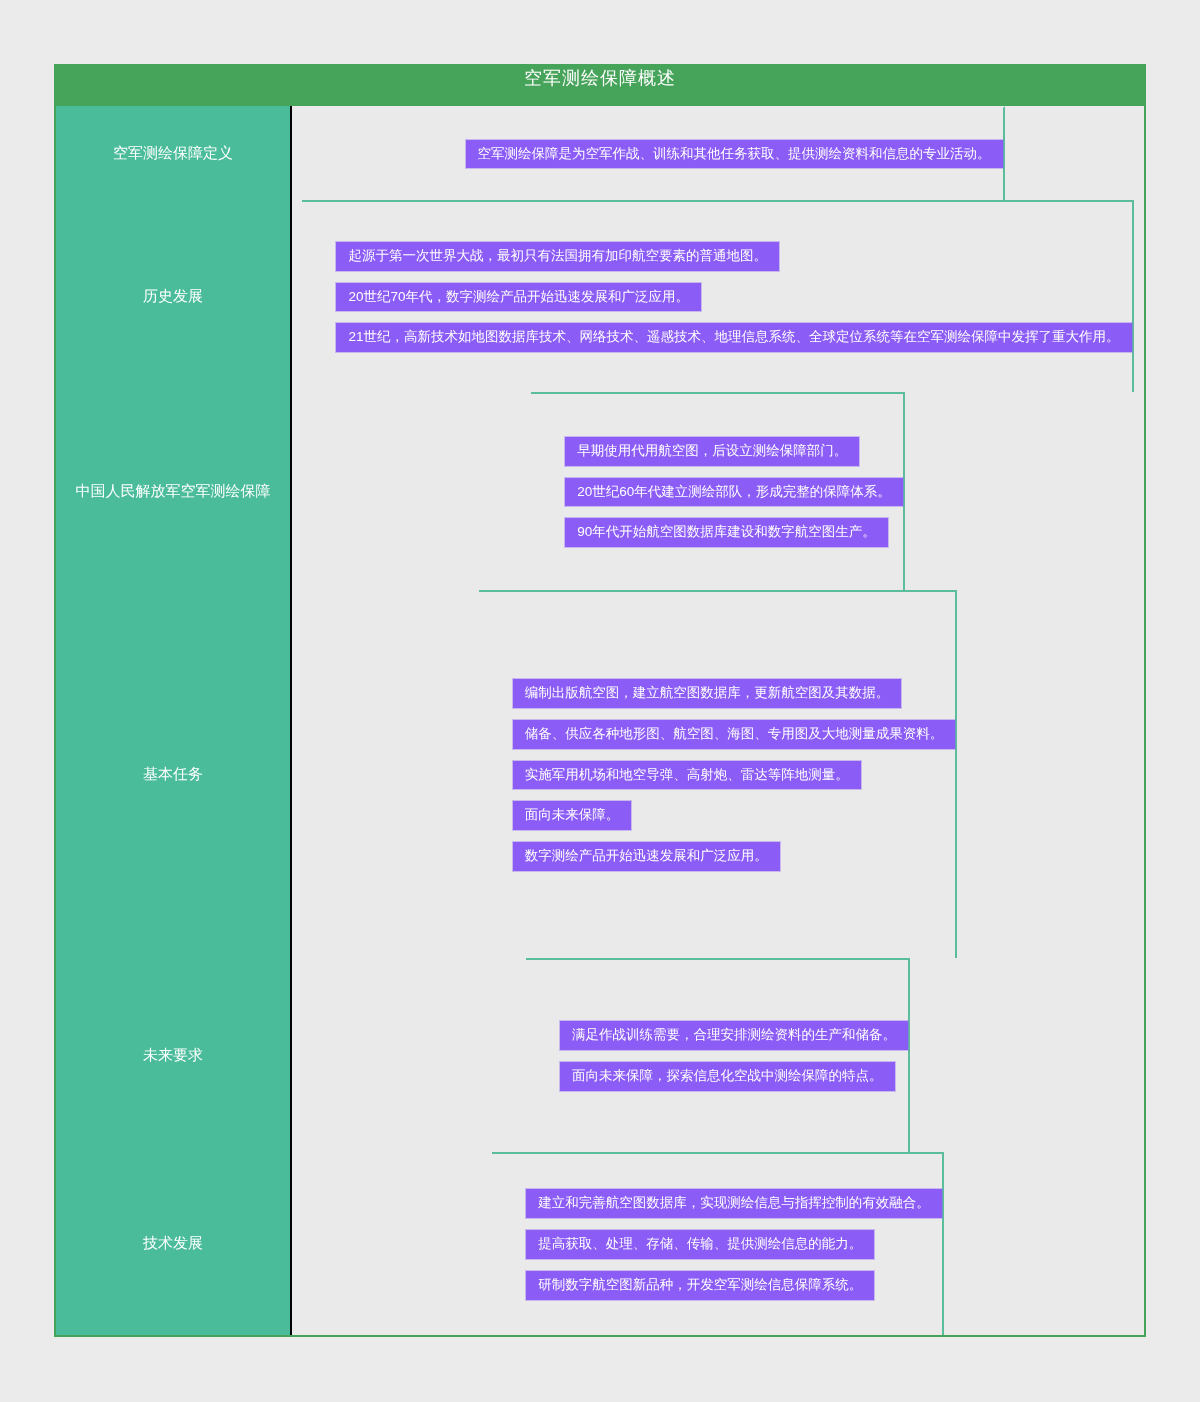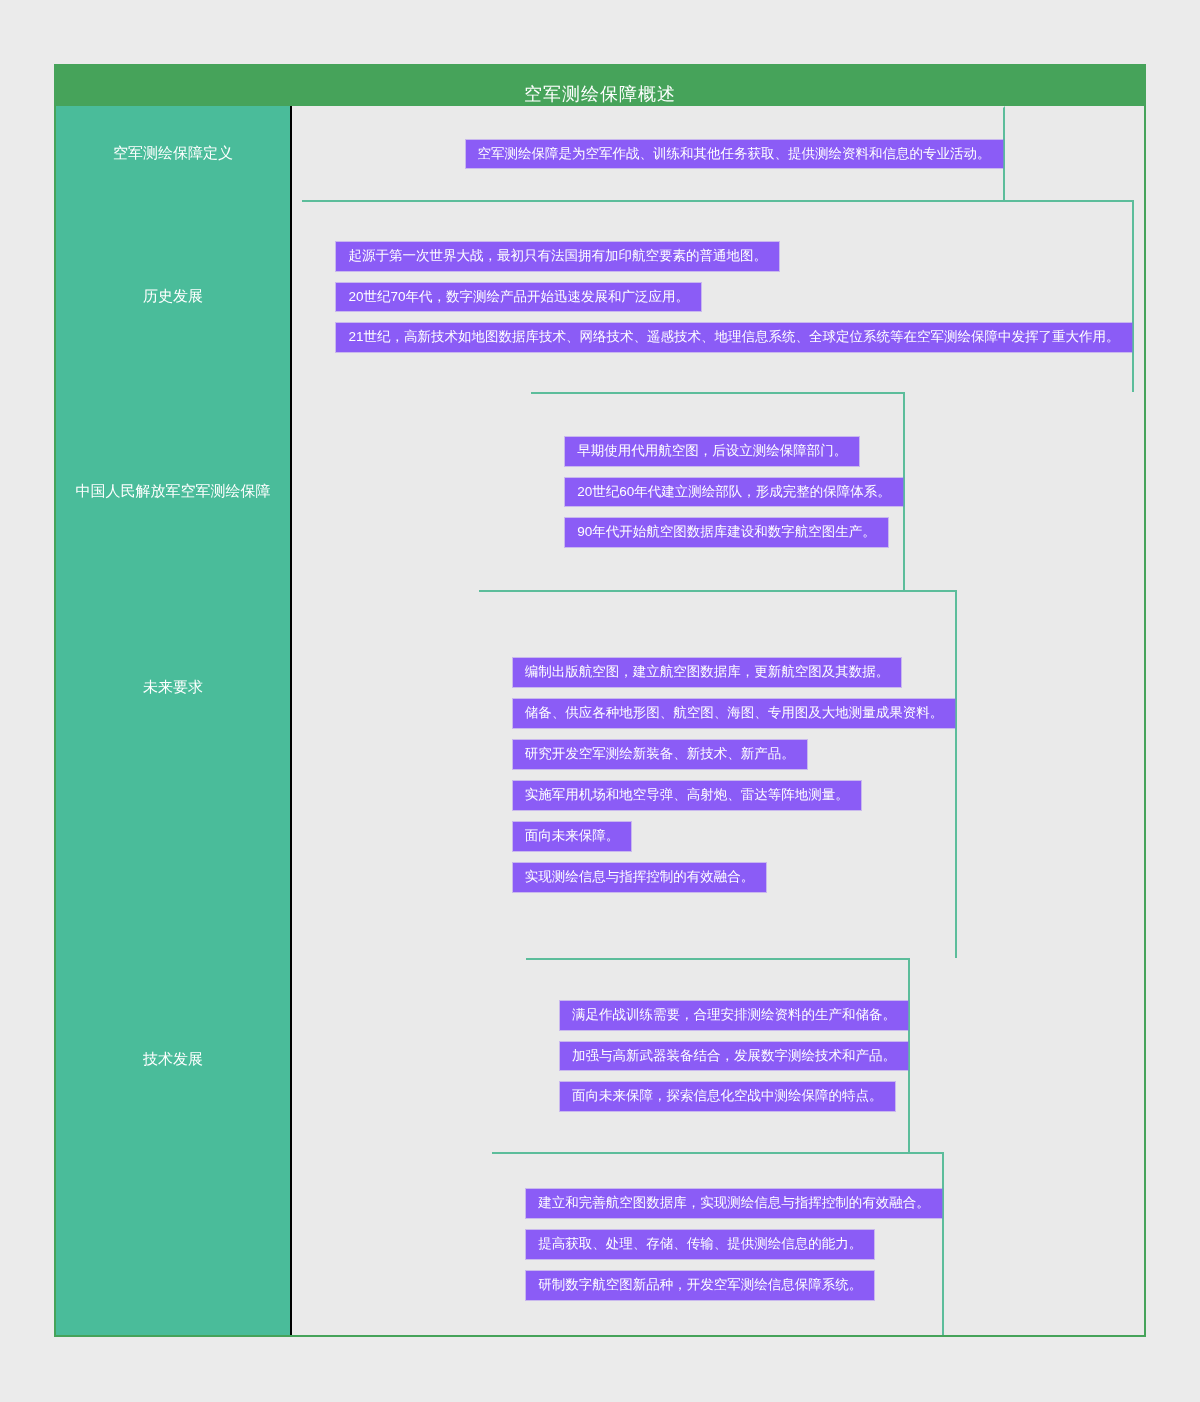--- a/index.html
+++ b/index.html
@@ -27,21 +27,21 @@
     flex-direction: column;
     overflow: hidden;
   }
 
   .card-header {
     height: 40px;
     min-height: 40px;
     background: #46a35a;
     color: #ffffff;
     display: flex;
-    align-items: flex-end;
+    align-items: flex-start;
     justify-content: center;
     font-size: 18px;
     letter-spacing: 1px;
   }
 
   .card-body {
     flex: 1;
     display: flex;
     min-height: 0;
   }
@@ -129,20 +129,23 @@
     <div class="sidebar">
       <div class="sidebar-cell r0">
         <span>空军测绘保障定义</span>
       </div>
       <div class="sidebar-cell r1">
         <span>历史发展</span>
       </div>
       <div class="sidebar-cell r2">
         <span>中国人民解放军空军测绘保障</span>
       </div>
+      <div class="sidebar-cell r3">
+        <span>基本任务</span>
+      </div>
       <div class="sidebar-cell r4">
         <span>未来要求</span>
       </div>
       <div class="sidebar-cell r5">
         <span>技术发展</span>
       </div>
     </div>
 
     <div class="content">
 
@@ -177,39 +180,33 @@
       </div>
 
       <div class="content-cell r3">
         <div class="tag-row">
           <span class="tag">编制出版航空图，建立航空图数据库，更新航空图及其数据。</span>
         </div>
         <div class="tag-row">
           <span class="tag">储备、供应各种地形图、航空图、海图、专用图及大地测量成果资料。</span>
         </div>
         <div class="tag-row">
-          <span class="tag">研究开发空军测绘新装备、新技术、新产品。</span>
-        </div>
-        <div class="tag-row">
           <span class="tag">实施军用机场和地空导弹、高射炮、雷达等阵地测量。</span>
         </div>
         <div class="tag-row">
           <span class="tag">面向未来保障。</span>
         </div>
         <div class="tag-row">
-          <span class="tag">实现测绘信息与指挥控制的有效融合。</span>
+          <span class="tag">数字测绘产品开始迅速发展和广泛应用。</span>
         </div>
       </div>
 
       <div class="content-cell r4">
         <div class="tag-row">
           <span class="tag">满足作战训练需要，合理安排测绘资料的生产和储备。</span>
-        </div>
-        <div class="tag-row">
-          <span class="tag">加强与高新武器装备结合，发展数字测绘技术和产品。</span>
         </div>
         <div class="tag-row">
           <span class="tag">面向未来保障，探索信息化空战中测绘保障的特点。</span>
         </div>
       </div>
 
       <div class="content-cell r5">
         <div class="tag-row">
           <span class="tag">建立和完善航空图数据库，实现测绘信息与指挥控制的有效融合。</span>
         </div>

